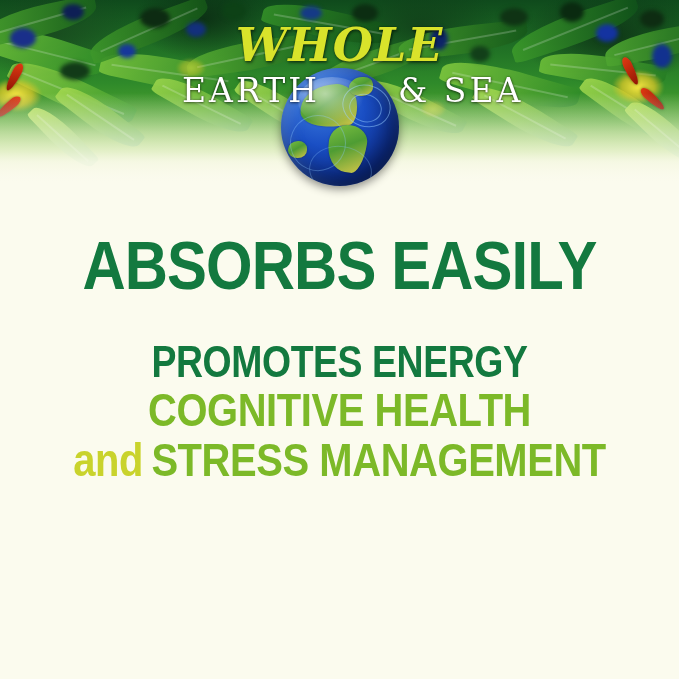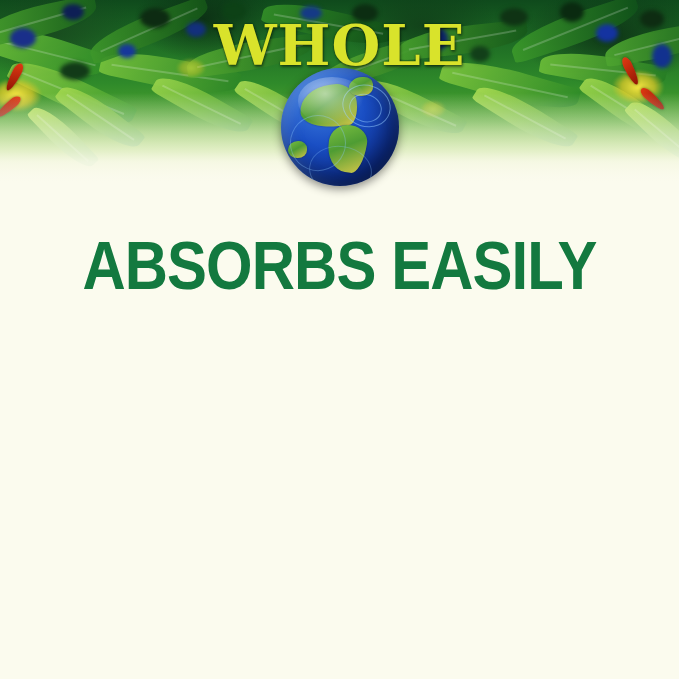--- a/index.html
+++ b/index.html
@@ -91,29 +91,30 @@
   .logo {
     position: absolute;
     left: 0; top: 14px;
     width: 679px;
     text-align: center;
     z-index: 6;
   }
   .logo-whole {
     font-family: "DejaVu Serif", serif;
     font-weight: 700;
-    font-size: 56px;
+    font-size: 46px;
     line-height: 62px;
     letter-spacing: 1px;
     color: #d9e32b;
     text-shadow:
       0 0 2px rgba(0,0,0,.55),
       1px 2px 3px rgba(0,0,0,.45);
     position: relative;
     display: block;
+    font-style: italic;
   }
   .logo-row2 {
     position: relative;
     display: block;
     margin-top: -6px;
     height: 44px;
   }
   .logo-earth, .logo-sea {
     position: absolute;
     top: 0;
@@ -307,22 +308,35 @@
       <div class="swirl" style="left:58%; top:22%; width:26%; height:22%; transform:rotate(18deg);"></div>
       <div class="swirl" style="left:8%; top:40%; width:46%; height:46%; transform:rotate(-22deg); border-color:rgba(140,200,255,.35);"></div>
       <div class="swirl" style="left:24%; top:66%; width:52%; height:40%; transform:rotate(8deg); border-color:rgba(140,200,255,.3);"></div>
       <div class="globe-gloss"></div>
     </div>
   </div>
 
   <div class="logo">
     <span class="logo-whole">WHOLE</span>
     <span class="logo-row2">
+      <span class="logo-earth">EARTH</span>
+      <span class="logo-sea">&amp; SEA</span>
     </span>
   </div>
 
   <div class="content">
     <h1 class="headline">ABSORBS EASILY</h1>
 
 
+    <div class="block block-2">
+      <span class="line">
+        <span class="dark">PROMOTES ENERGY</span>
+      </span>
+      <span class="line line-xl">
+        <span class="light">COGNITIVE HEALTH</span>
+      </span>
+      <span class="line line-xl">
+        <span class="and">and</span><span class="spacer"></span><span class="light">STRESS MANAGEMENT</span>
+      </span>
+    </div>
   </div>
 
 </div>
 
 </body></html>

